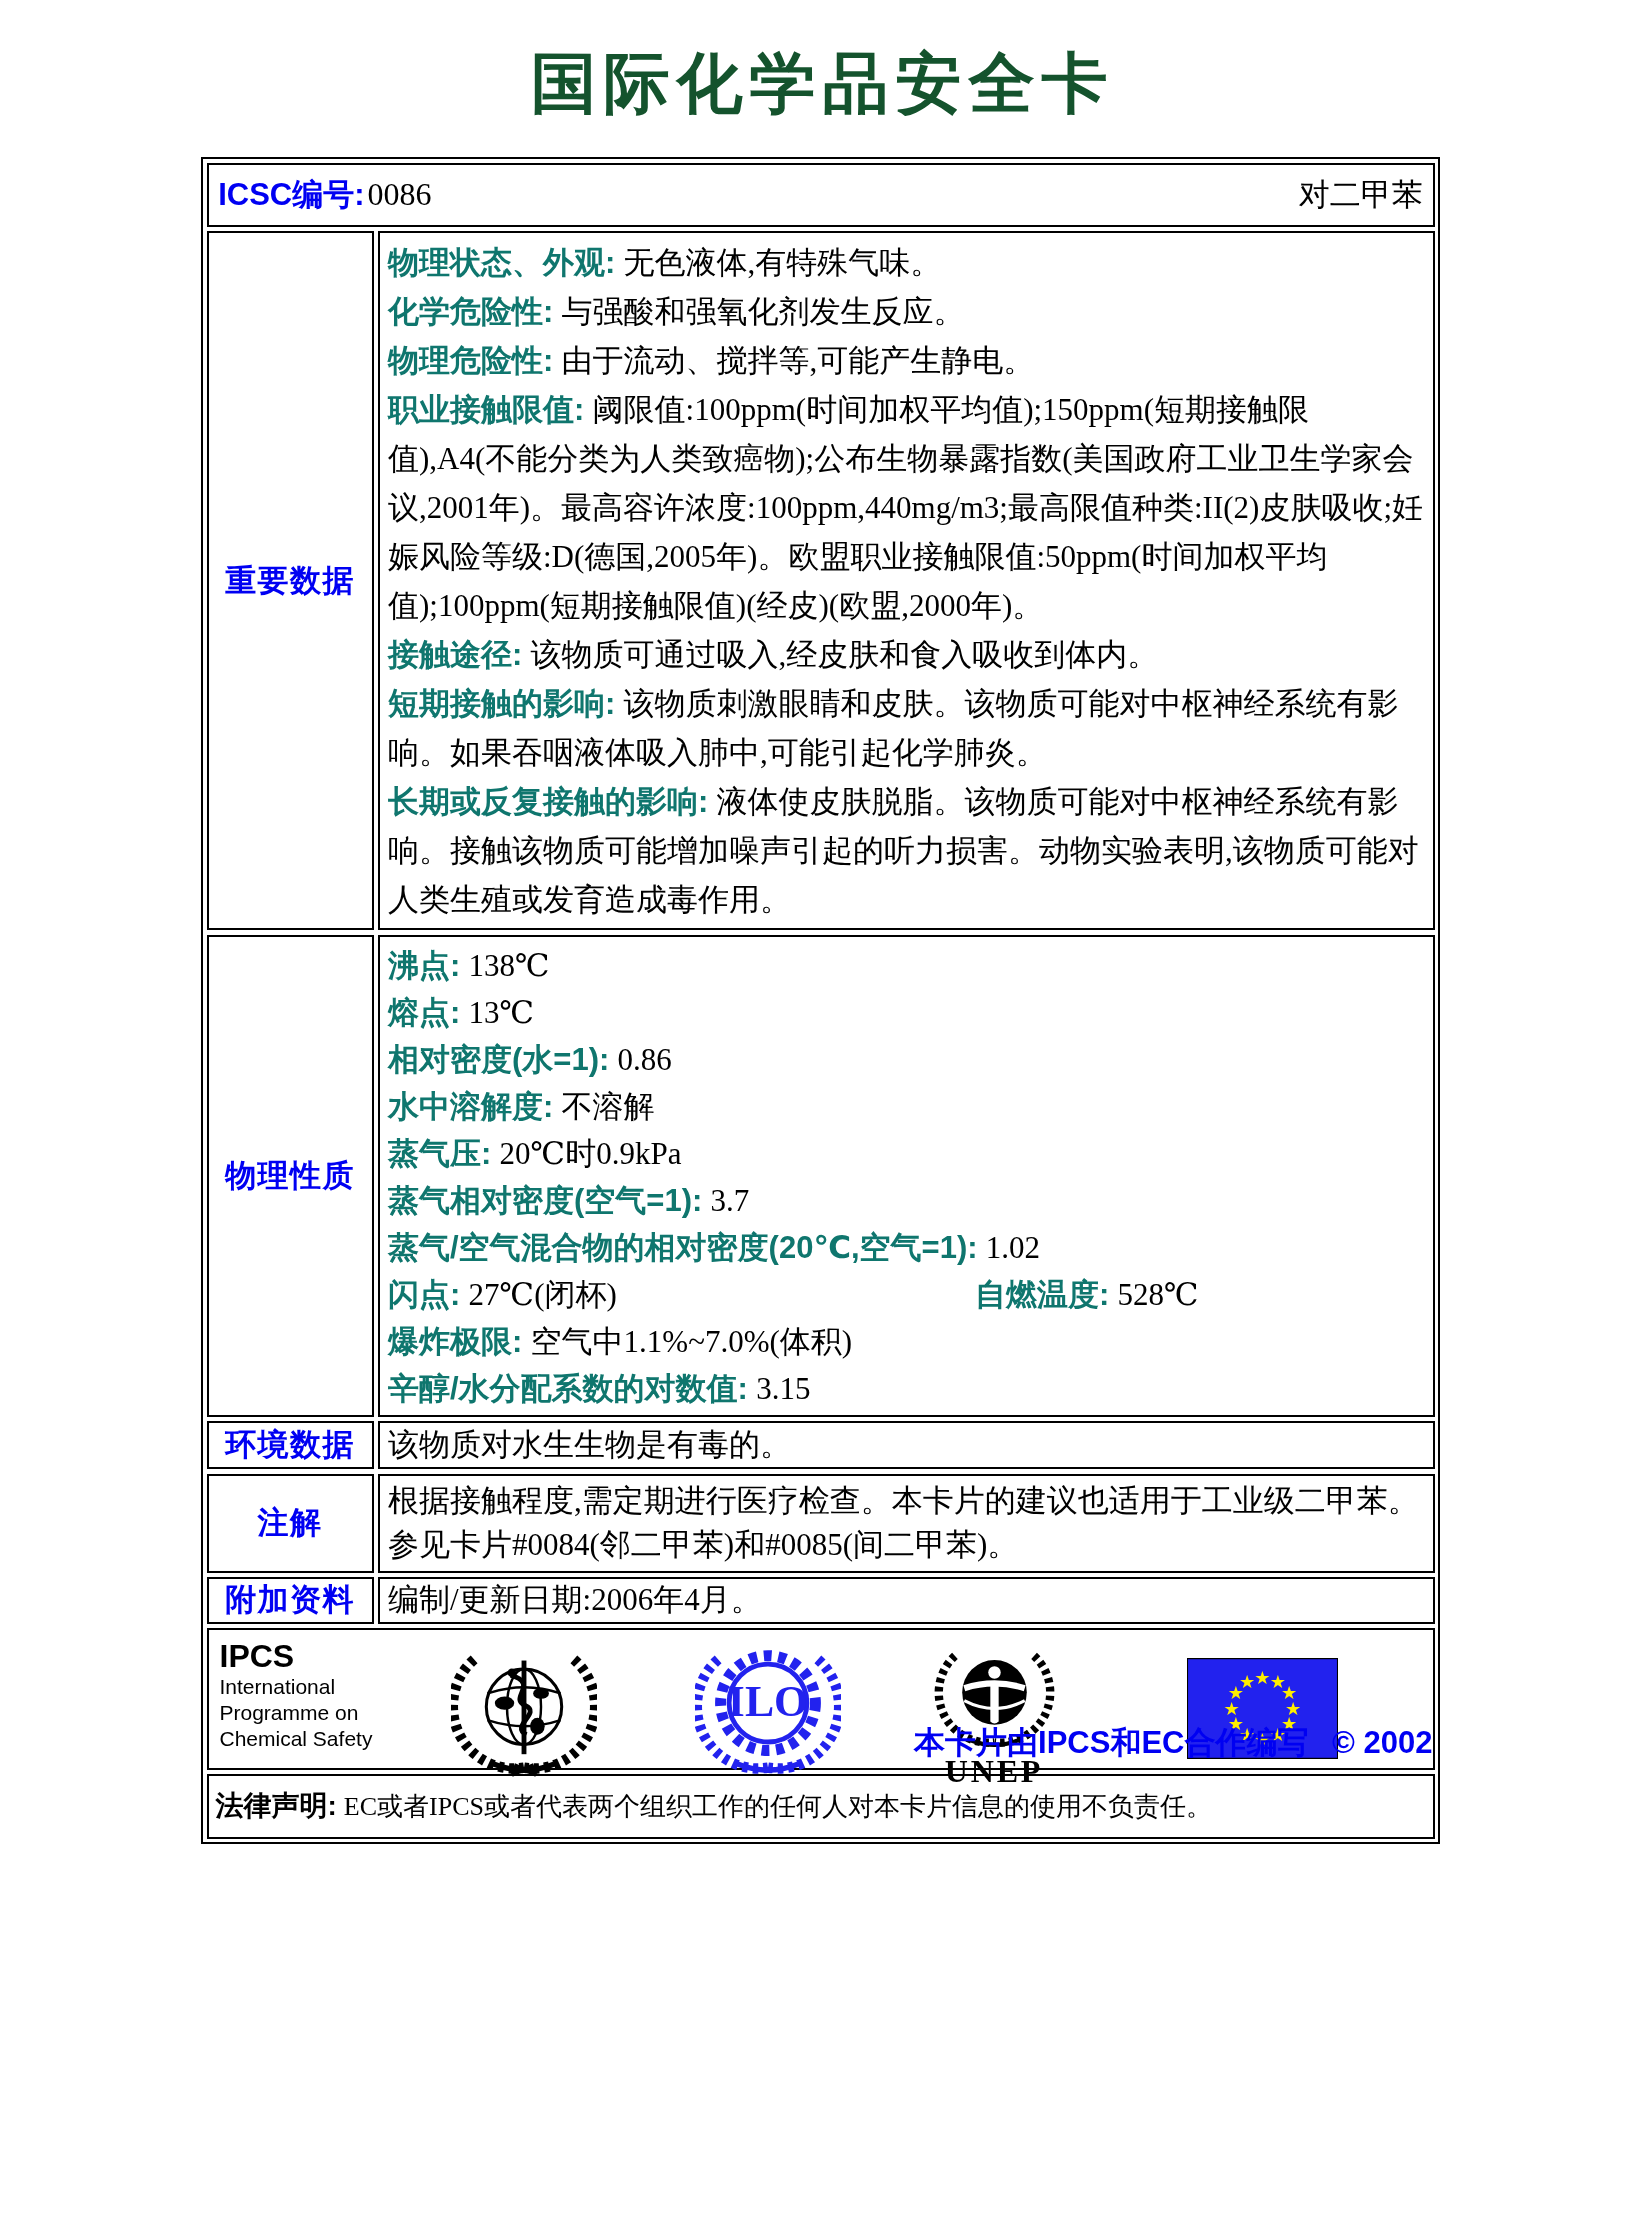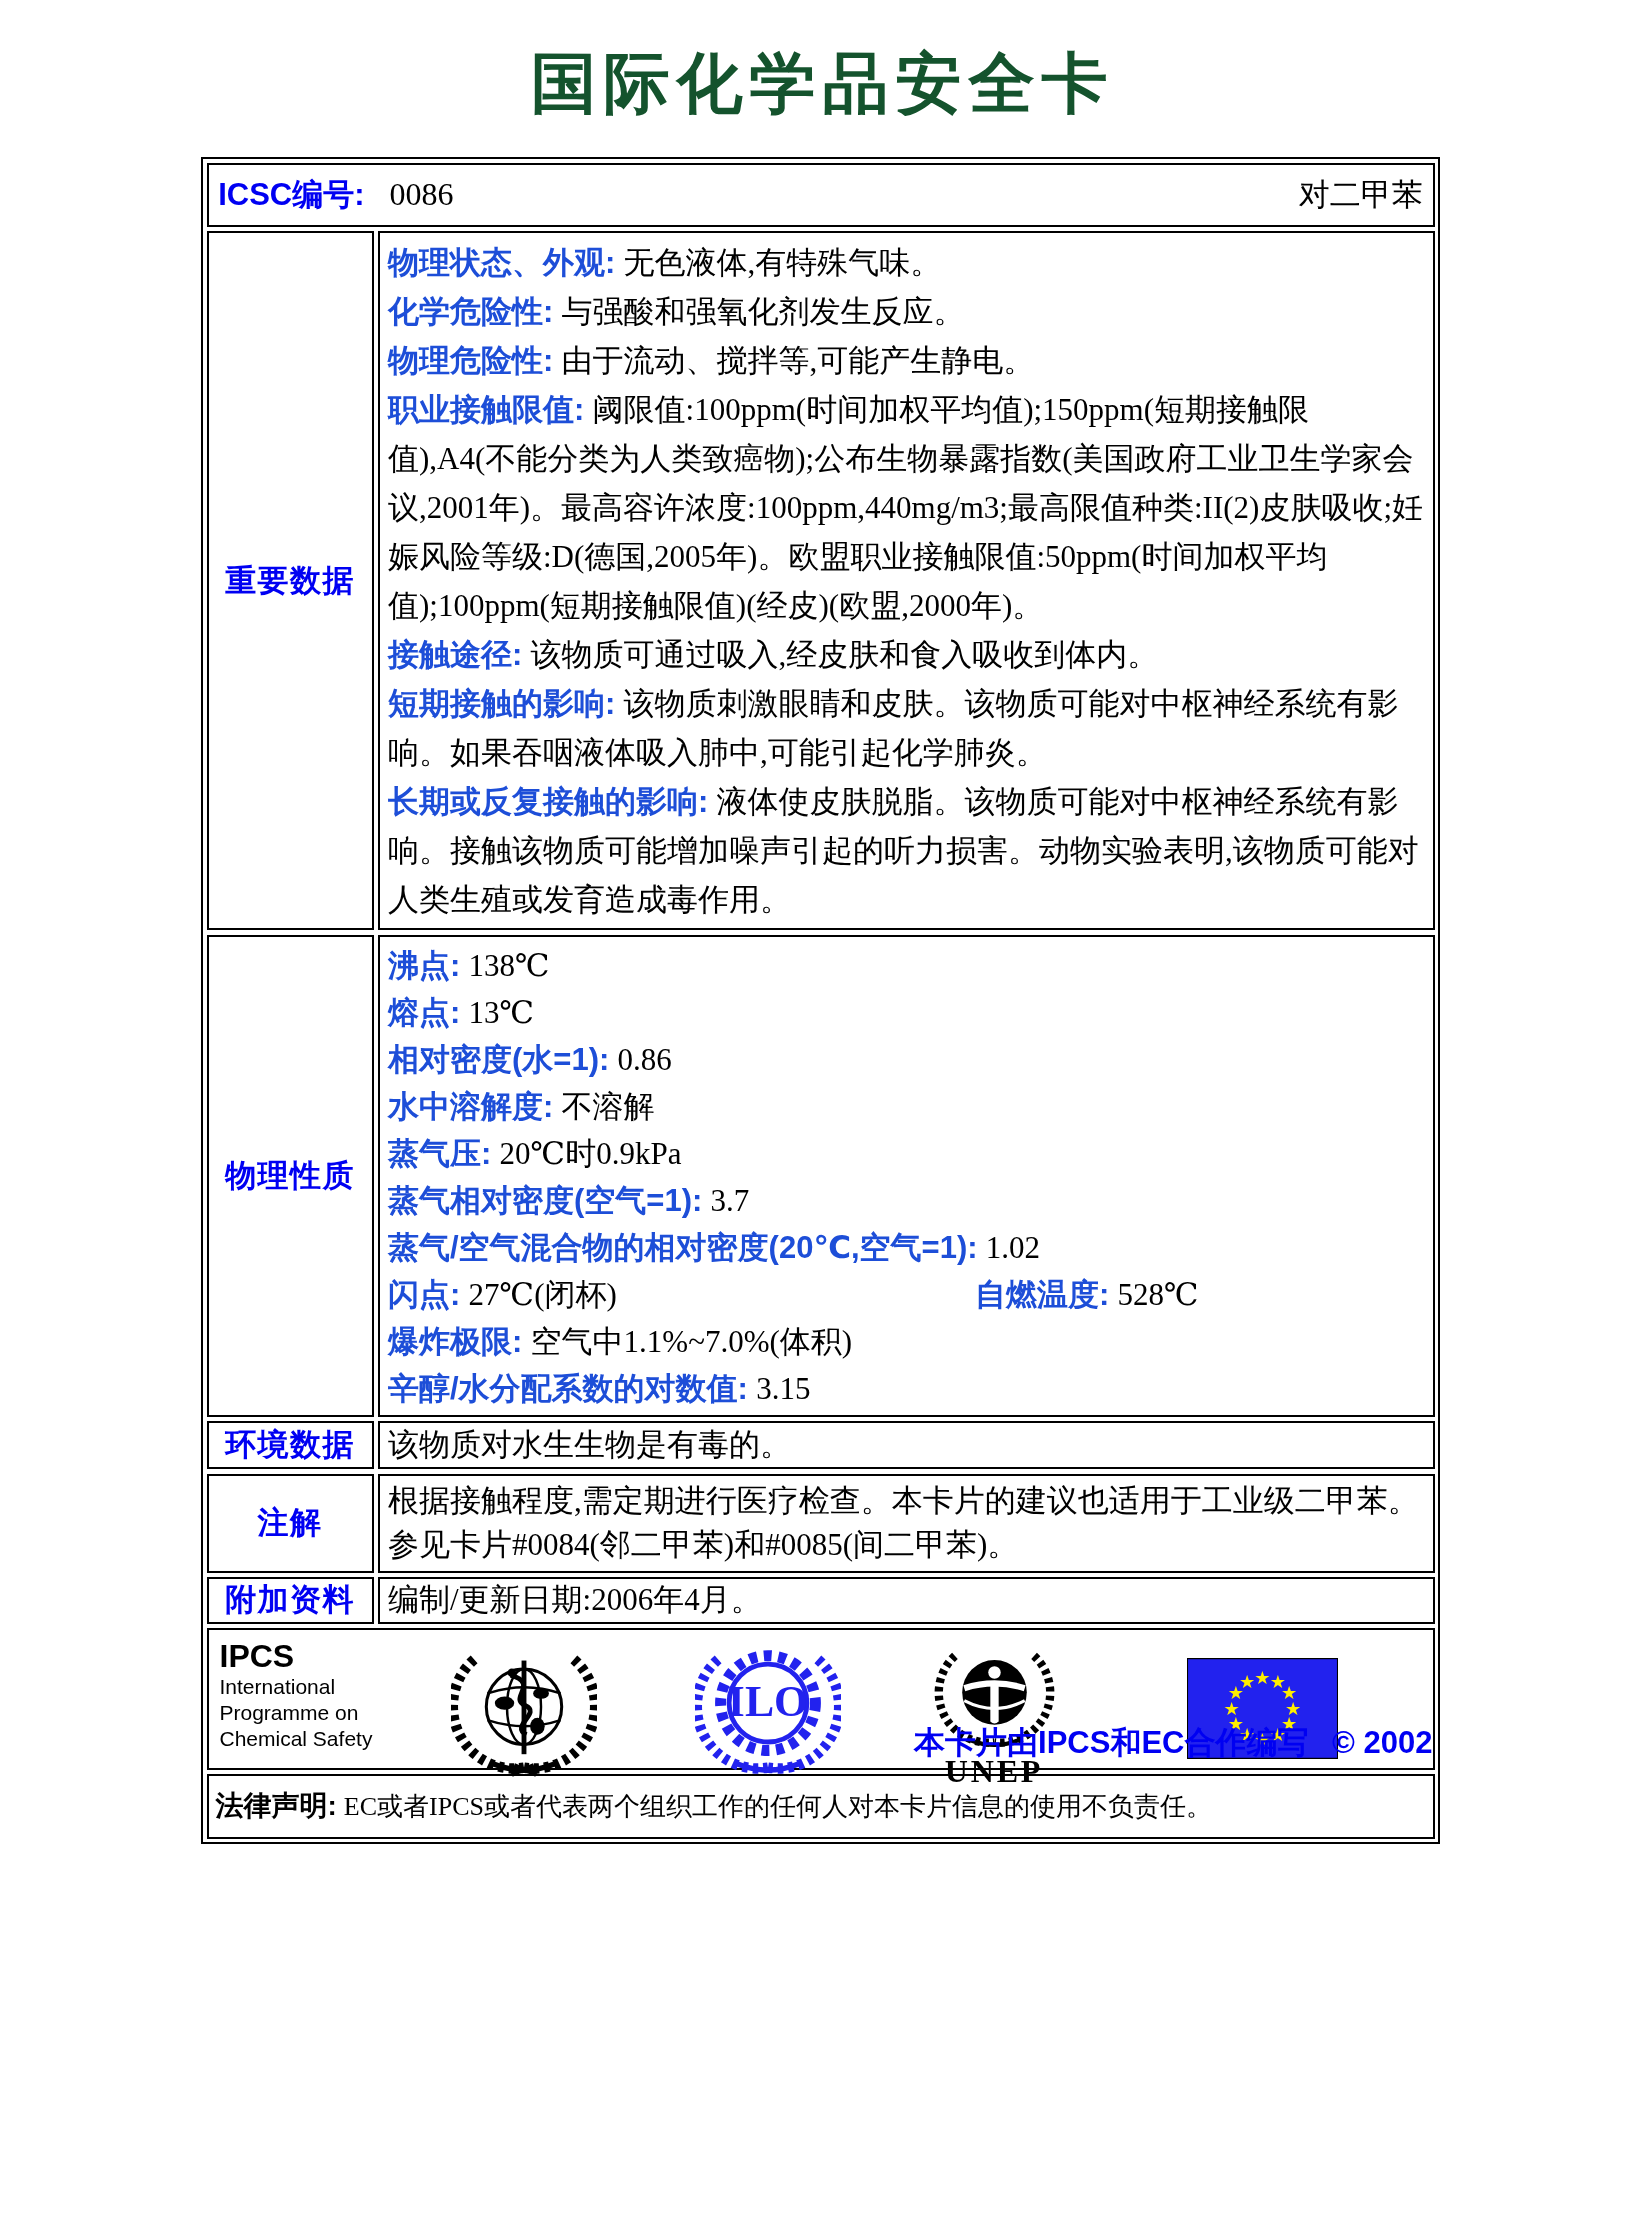--- a/index.html
+++ b/index.html
@@ -16,33 +16,33 @@
     margin-left:201px;width:1228px;border:2.8px solid #000;padding:3.5px;background:#fff;
   }
   .row{display:flex;gap:4.2px;margin-bottom:4.2px;}
   .row:last-child{margin-bottom:0;}
   .cell{border:2.1px solid #000;background:#fff;box-sizing:border-box;}
   
   .header-cell{
     flex:1;display:flex;justify-content:space-between;align-items:center;
     height:64px;padding:0 9.7px;font-size:31px;
   }
-  .hlbl{color:#0000f2;font-weight:bold;font-family:"Liberation Sans","DejaVu Sans",sans-serif;margin-right:25px;}
+  .hlbl{color:#0000f2;font-weight:bold;font-family:"Liberation Sans","DejaVu Sans",sans-serif;margin-right:3px;}
   .hval{font-size:32px;}
   .hname{font-size:31px;}
   
   .side{
     flex:0 0 167px;display:flex;align-items:center;justify-content:center;
     color:#0000f2;font-weight:bold;font-size:31px;letter-spacing:1.4px;
     font-family:"Liberation Sans","DejaVu Sans",sans-serif;
   }
   .main{flex:1;}
   .important-main{padding:5.6px 8.3px 4.2px 8.3px;font-size:31px;line-height:49px;}
   .physical-main{padding:5.6px 8.3px 2.8px 8.3px;font-size:31px;line-height:47px;}
-  .ilbl{color:#1d4ed8;font-weight:bold;font-family:"Liberation Sans","DejaVu Sans",sans-serif;margin-right:8.3px;}
+  .ilbl{color:#0f766e;font-weight:bold;font-family:"Liberation Sans","DejaVu Sans",sans-serif;margin-right:8.3px;}
   .itxt{color:#000;}
   .pline-flex{display:flex;}
   .pline-flex .p1{width:587px;}
   .env-main{padding:2.1px 8.3px;font-size:31px;line-height:40px;display:flex;align-items:center;}
   .notes-main{padding:3.5px 8.3px;font-size:31px;line-height:44px;}
   .add-main{padding:1.4px 8.3px;font-size:31px;line-height:40px;display:flex;align-items:center;}
   
   .logos-cell{flex:1;position:relative;height:142px;}
   .ipcs-block{position:absolute;left:11px;top:8.3px;font-family:"Liberation Sans","DejaVu Sans",sans-serif;}
   .ipcs-acronym{font-size:32px;font-weight:bold;line-height:36px;}

